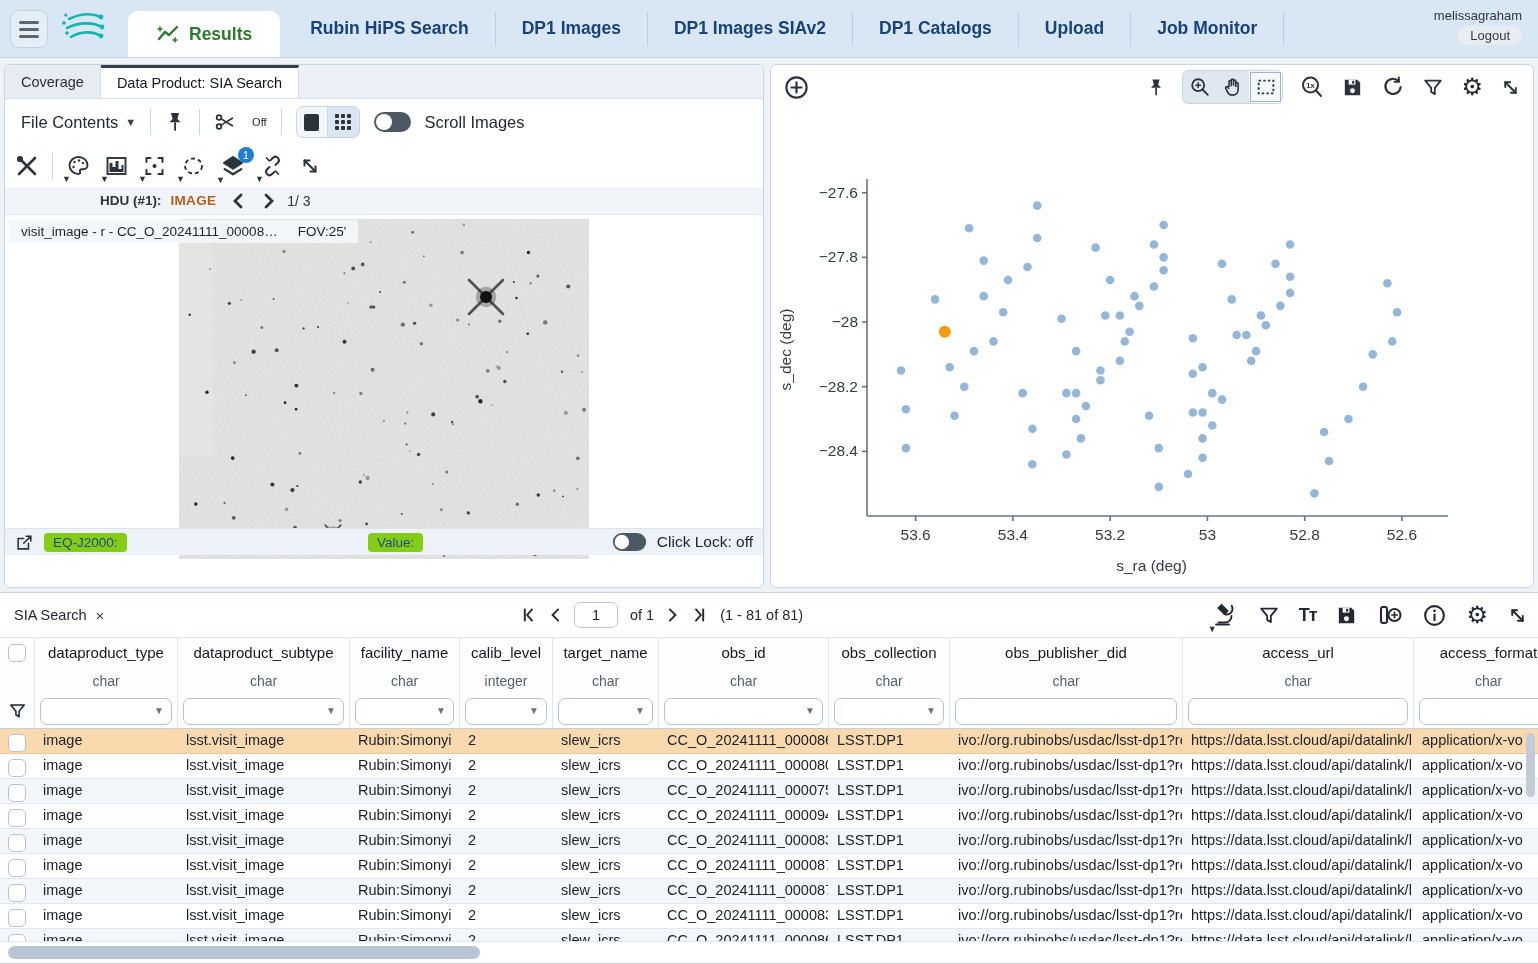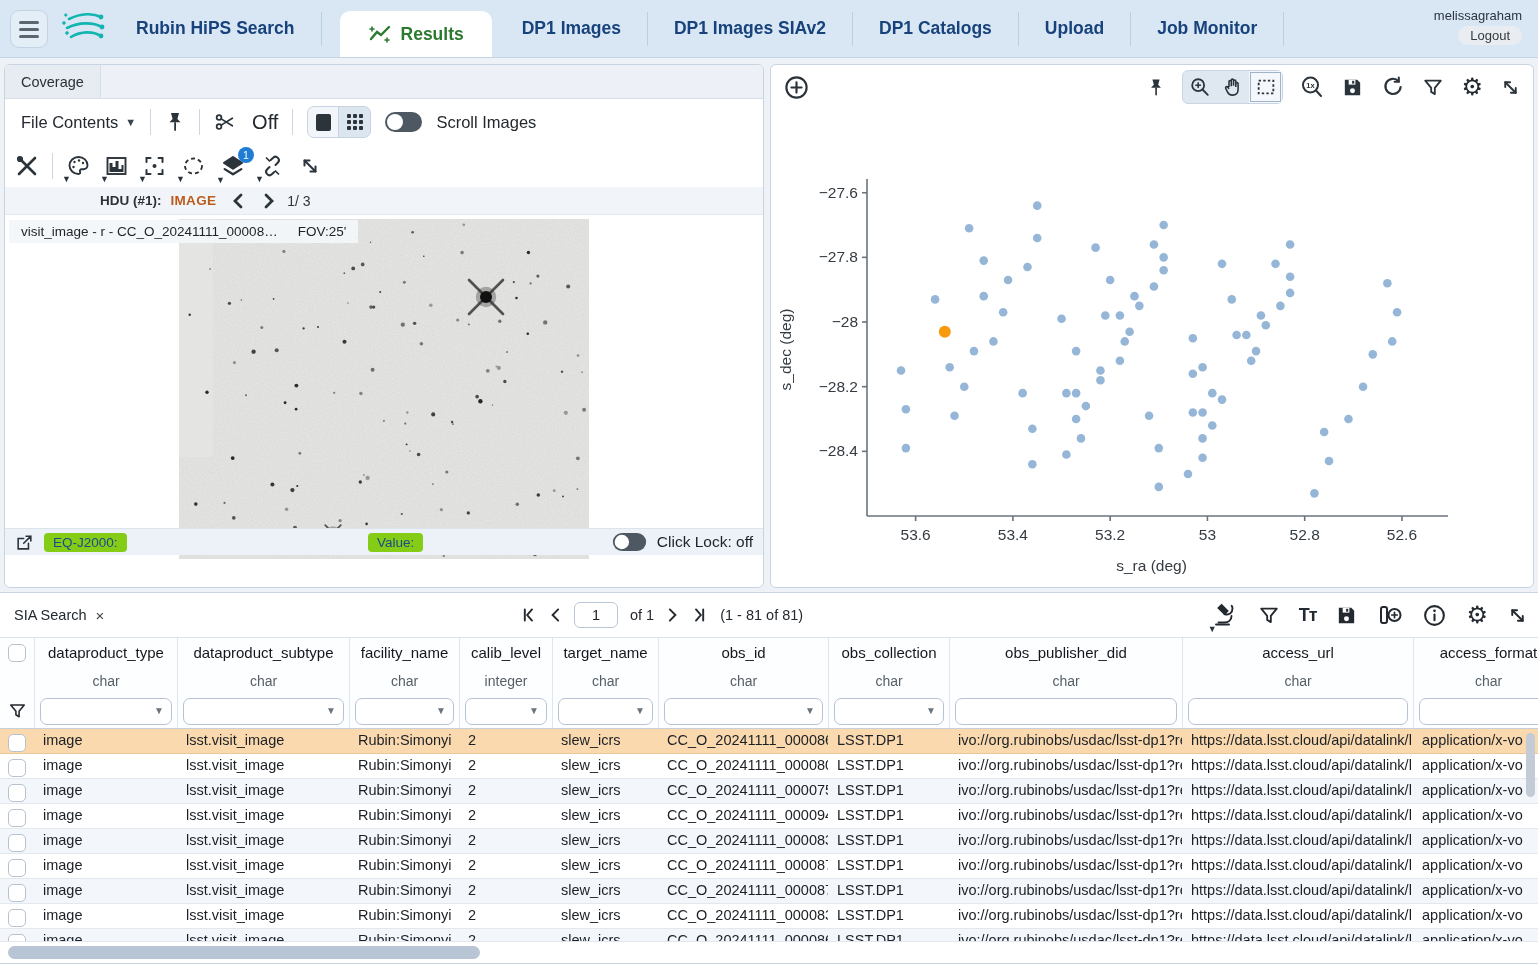--- a/index.html
+++ b/index.html
@@ -29,21 +29,21 @@
 
   
   #ltoolbar1 { height:46px; display:flex; align-items:center; padding-left:16px; gap:14px; }
   #ltoolbar2 { height:42px; display:flex; align-items:center; padding-left:10px; gap:13px; }
   .vdiv { width:1px; height:26px; background:#ccd6e2; }
   .ddlabel { font-size:16.5px; color:#23292f; display:flex; align-items:center; gap:7px; cursor:pointer; }
   .caret { font-size:11px; color:#3c444c; }
   .icon { display:inline-flex; align-items:center; justify-content:center; cursor:pointer; position:relative; }
   .icon svg { display:block; }
   .subcaret { position:absolute; left:-4px; bottom:-6px; font-size:9px; color:#2b333b; }
-  .offlbl { font-size:20px; color:#23292f; margin-left:2px; }
+  .offlbl { font-size:11px; color:#23292f; margin-left:2px; }
 
   .viewgroup { display:flex; background:#dce6f0; border:1px solid #c7d3e0; border-radius:7px; overflow:hidden; }
   .viewcell { width:31px; height:30px; display:flex; align-items:center; justify-content:center; cursor:pointer; }
   .viewcell.sel { background:#f2f6fa; border-right:1px solid #c7d3e0; }
   .sq { width:15px; height:17px; background:#2b333b; border-radius:2px; }
   .dotgrid { display:grid; grid-template-columns:repeat(3,4px); grid-template-rows:repeat(3,4px); gap:2px; }
   .dotgrid i { background:#2b333b; border-radius:1px; }
 
   .toggle { width:37px; height:20px; border-radius:10px; background:#4d5862; position:relative; cursor:pointer; flex:none; }
   .toggle .knob { position:absolute; left:2px; top:2px; width:16px; height:16px; border-radius:50%; background:#ffffff; }
@@ -124,43 +124,44 @@
       <svg width="46" height="40" viewBox="0 0 46 40" fill="none" stroke="#12b5af" stroke-width="2.6" stroke-linecap="round">
         <path d="M10 10 C 22 4, 34 4, 42 8"></path>
           <path d="M8 19 C 20 13, 34 13, 43 18"></path>
           <path d="M12 28 C 22 22, 34 22, 42 27"></path>
         <circle cx="42" cy="8" r="2.4" fill="#12b5af" stroke="none"></circle>
           <circle cx="43" cy="18" r="2.4" fill="#12b5af" stroke="none"></circle>
           <circle cx="42" cy="27" r="2.4" fill="#12b5af" stroke="none"></circle>
         <path d="M6 6l1.5 0M6.75 5.25v1.5 M4 14l2 0M5 13v2 M7 24l2 0M8 23v2" stroke-width="1.8"></path>
       </svg>
     </div>
-    <div class="toptab">Rubin HiPS Search</div>
     <div class="toptab active">
       <svg width="24" height="20" viewBox="0 0 24 20" fill="none" stroke="#2c7a2f" stroke-width="2.4" stroke-linecap="round">
         <path d="M3 15 L9 8 L13 11 L21 3"></path>
           <path d="M2 5h4M4 3v4" stroke-width="1.6"></path>
           <path d="M17 16h4M19 14v4" stroke-width="1.6"></path>
       </svg>
       <span>Results</span>
     </div>
+    <div class="toptab">Rubin HiPS Search</div>
     <div class="toptab">DP1 Images</div>
     <div class="toptab">DP1 Images SIAv2</div>
     <div class="toptab">DP1 Catalogs</div>
     <div class="toptab">Upload</div>
     <div class="toptab">Job Monitor</div>
     <div id="userbox">
       <div id="username">melissagraham</div>
       <div id="logout">Logout</div>
     </div>
   </div>
 
   <div id="left-panel" class="panel">
     <div class="tabstrip">
       <div class="ptab">Coverage</div>
+      <div class="ptab active">Data Product: SIA Search</div>
     </div>
 
     <div id="ltoolbar1">
       <div class="ddlabel">
         <span>File Contents</span>
         <span class="caret">▼</span>
       </div>
       <div class="vdiv"></div>
       <div class="icon">
         <svg width="20" height="22" viewBox="0 0 20 22">

